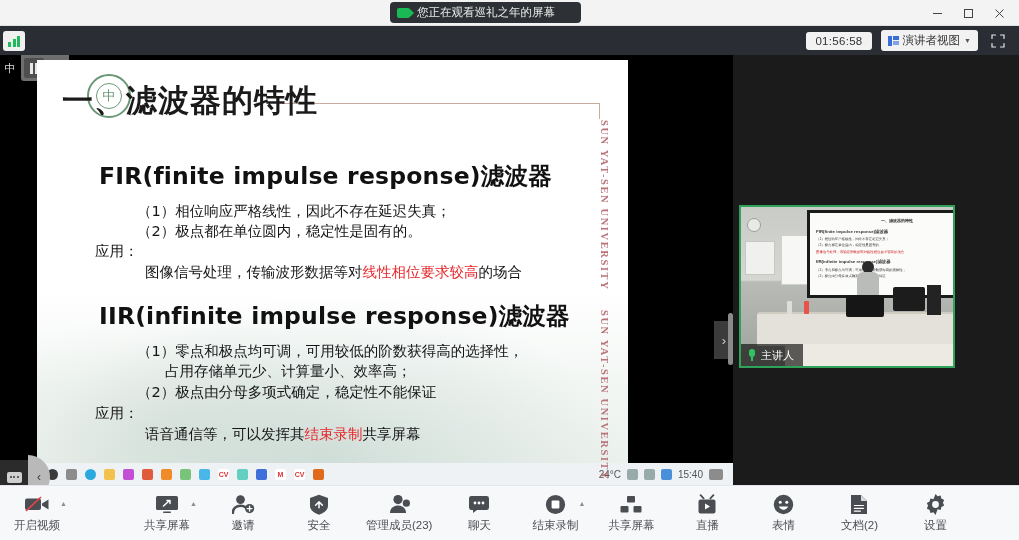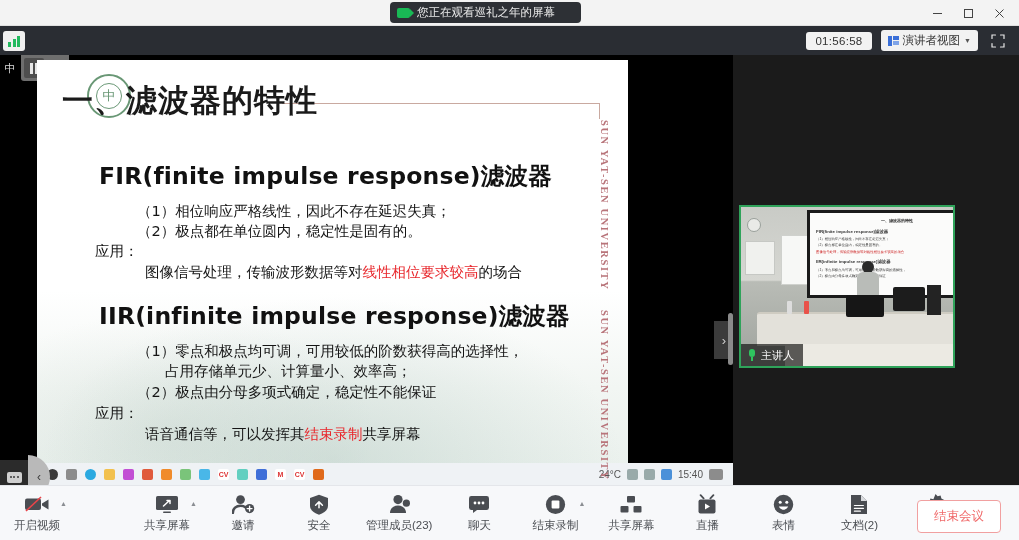--- a/index.html
+++ b/index.html
@@ -548,16 +548,15 @@
           <svg width="21" height="21" viewBox="0 0 21 21" class="svgi">
             <path d="M10.5 0l2.1 2.3 3-.8.8 3.1 2.8 1.4-1.3 2.8 1.3 2.8-2.8 1.4-.8 3.1-3-.8L10.5 21l-2.1-2.7-3 .8-.8-3.1L1.8 14.6 3.1 11.8 1.8 9l2.8-1.4.8-3.1 3 .8z" fill="#4a4d52"></path>
             <circle cx="10.5" cy="10.5" r="3.4" fill="#f7f8fa"></circle>
           </svg>
         </span>
         <span class="lbl">设置</span>
       </div>
 
     </div>
 
-    <button class="endbtn">结束会议</button>
   </div>
 
 </div>
 
 </body></html>

